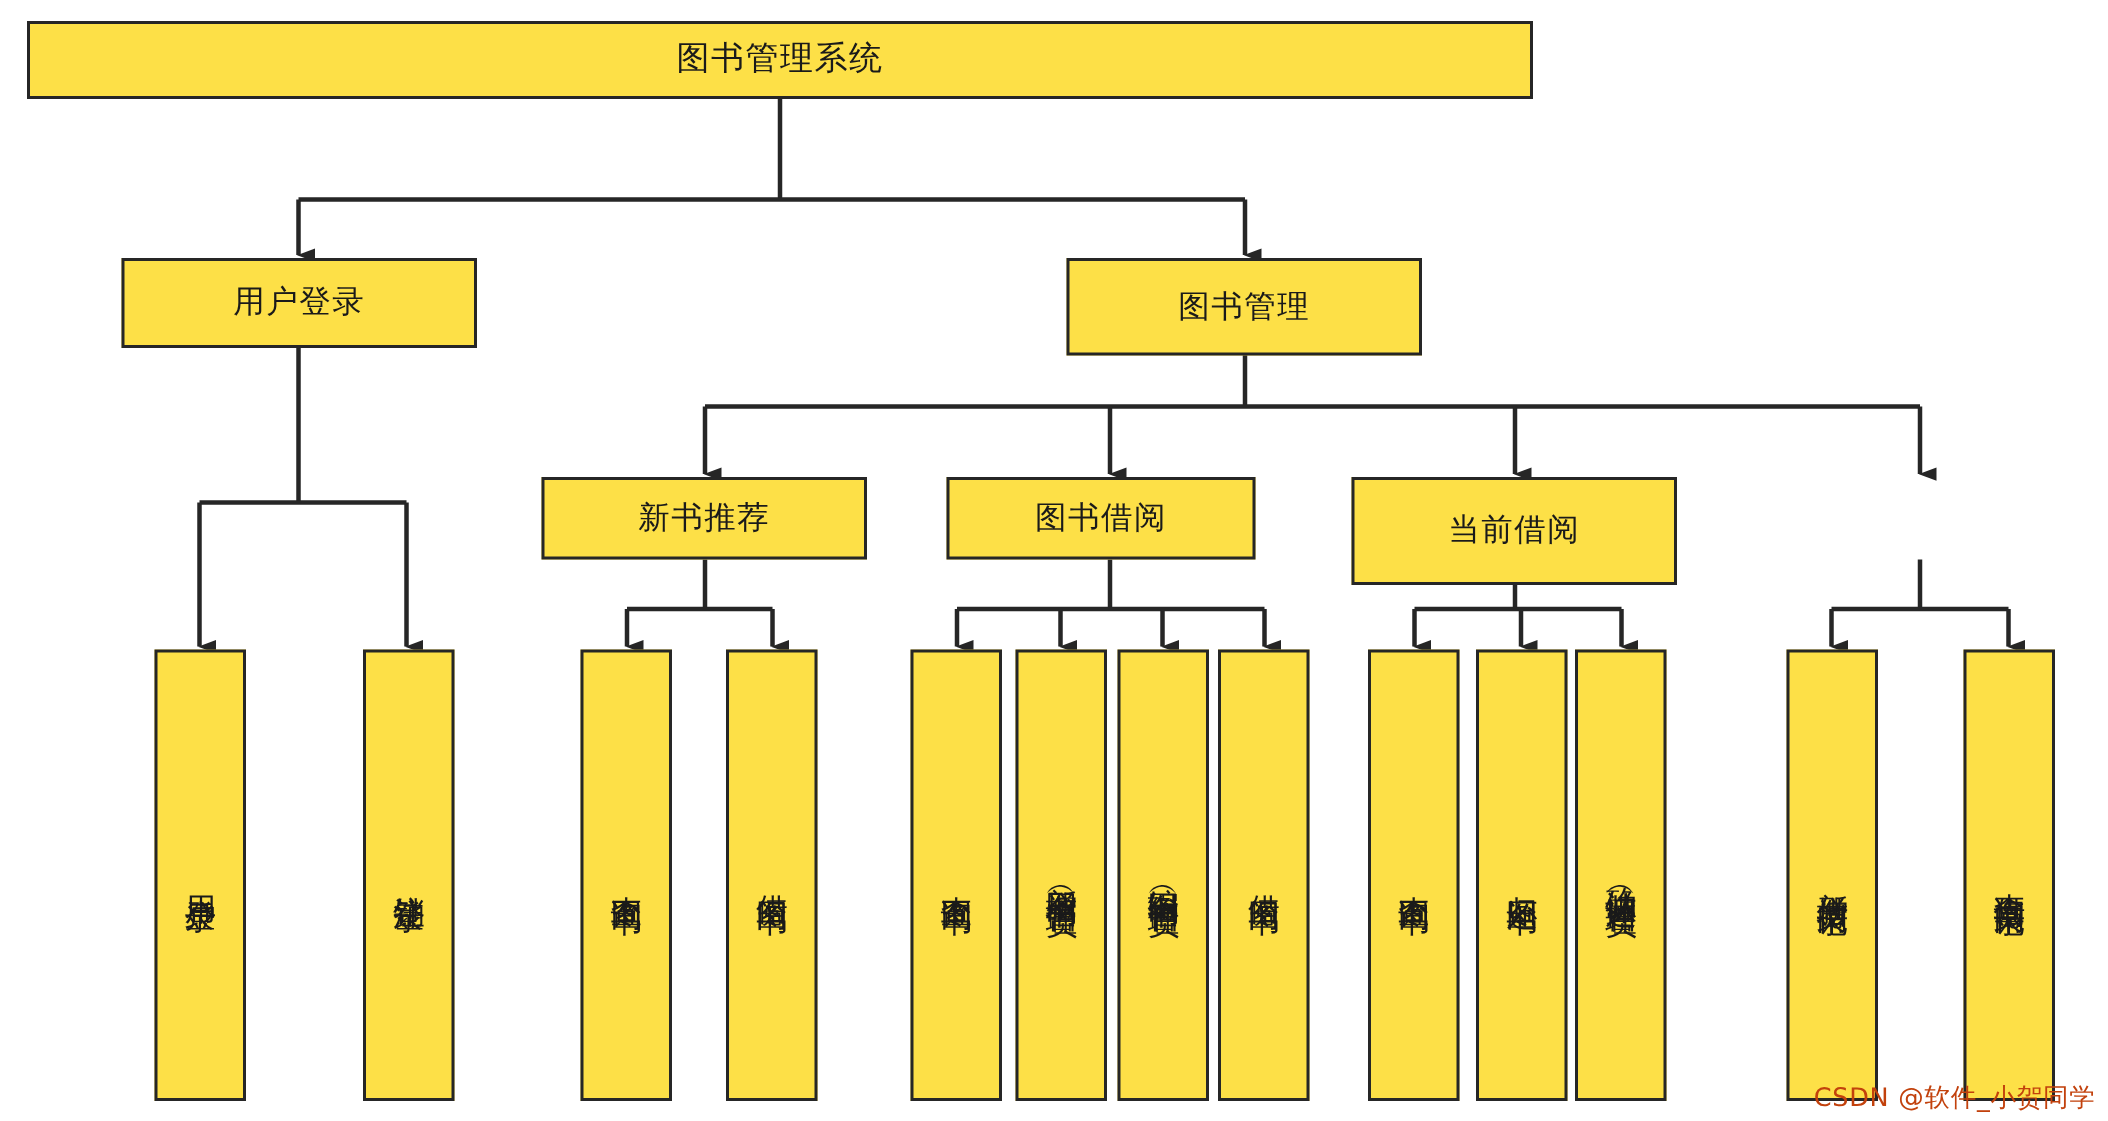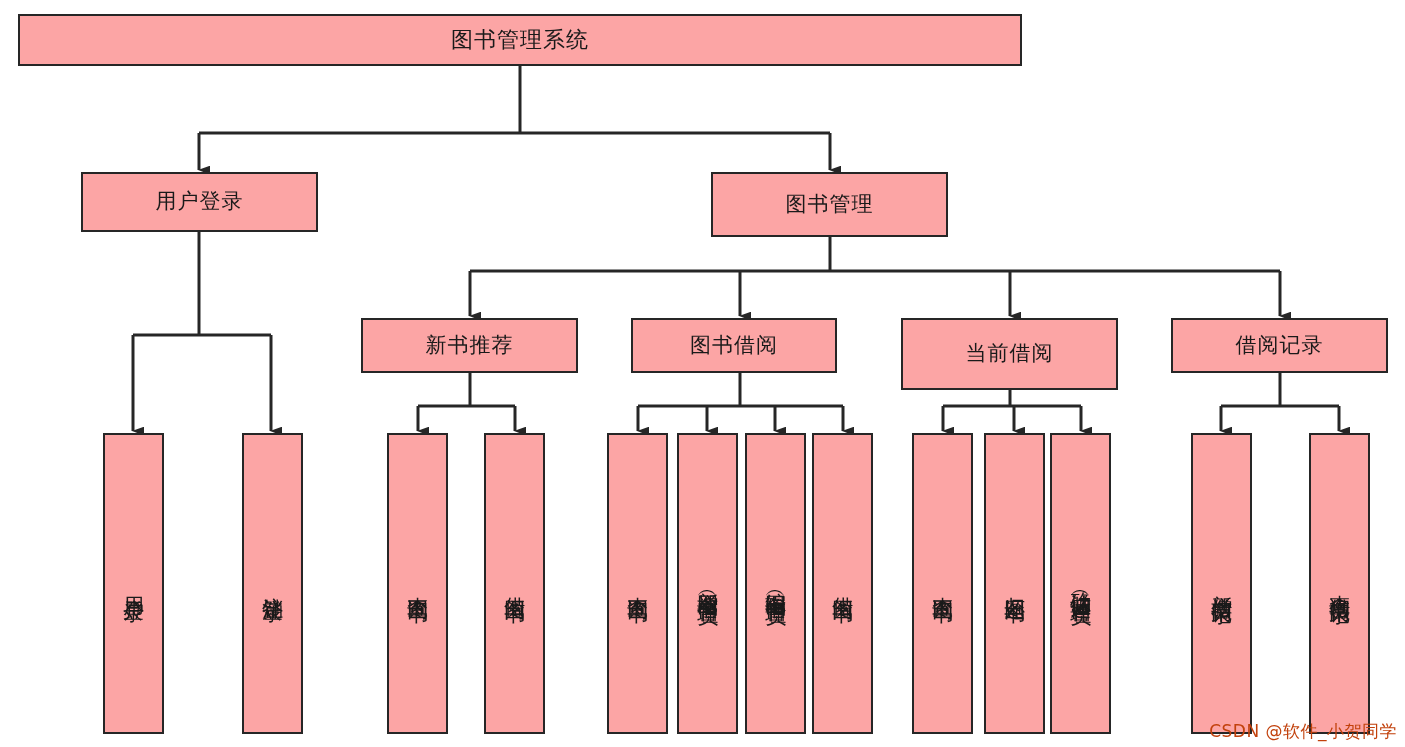--- a/index.html
+++ b/index.html
@@ -22,21 +22,21 @@
     position: absolute;
     left: 0;
     top: 0;
     width: 1405px;
     height: 747px;
   }
   .node-box {
     position: absolute;
     box-sizing: border-box;
     border: 2px solid #262626;
-    background: #fca5a5;
+    background: #fde047;
     display: flex;
     align-items: center;
     justify-content: center;
     color: #1a1a1a;
   }
   .node-box.horiz .node-label {
     font-size: 21px;
     line-height: 1.1;
     letter-spacing: 1px;
     white-space: nowrap;
@@ -128,23 +128,20 @@
 
   <div class="node-box horiz" id="l2-0" style="left: 361px; top: 318px; width: 217px; height: 55px;">
     <span class="node-label">新书推荐</span>
   </div>
   <div class="node-box horiz" id="l2-1" style="left: 631px; top: 318px; width: 206px; height: 55px;">
     <span class="node-label">图书借阅</span>
   </div>
   <div class="node-box horiz" id="l2-2" style="left: 901px; top: 318px; width: 217px; height: 72px;">
     <span class="node-label">当前借阅</span>
   </div>
-  <div class="node-box horiz" id="l2-3" style="left: 1171px; top: 318px; width: 217px; height: 55px;">
-    <span class="node-label">借阅记录</span>
-  </div>
 
   <div class="node-box vert" id="leaf-0" style="left: 103px; top: 433px; width: 61px; height: 301px;">
     <span class="node-label">用户登录</span>
   </div>
   <div class="node-box vert" id="leaf-1" style="left: 242px; top: 433px; width: 61px; height: 301px;">
     <span class="node-label">注销登录</span>
   </div>
   <div class="node-box vert" id="leaf-2" style="left: 387px; top: 433px; width: 61px; height: 301px;">
     <span class="node-label">查询图书</span>
   </div>

